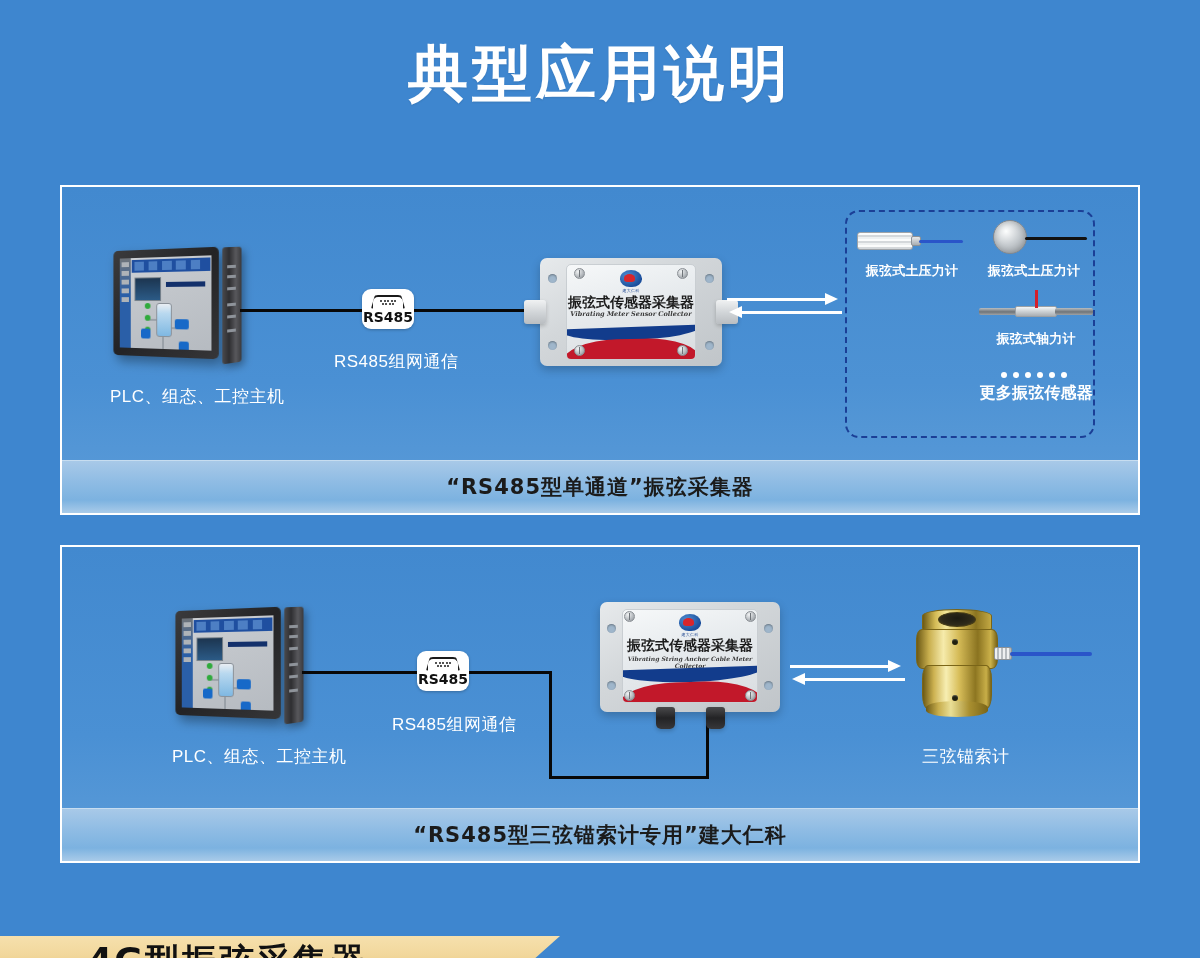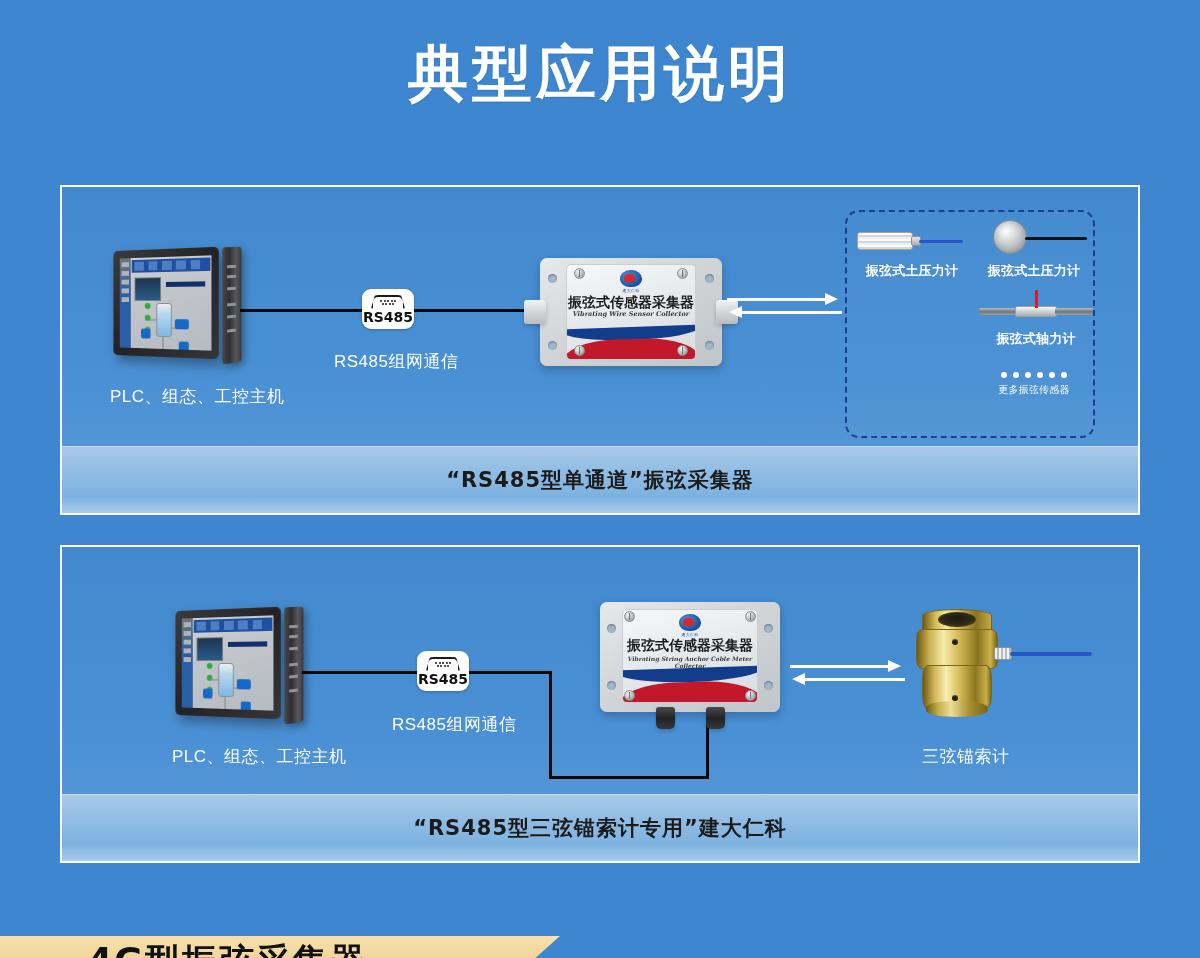--- a/index.html
+++ b/index.html
@@ -35,21 +35,21 @@
   }
   #panel-1 { top: 185px; height: 330px; }
   #panel-2 { top: 545px; height: 318px; }
 
   .panel-body { position: relative; width: 100%; height: 100%; }
 
   
   .caption-bar {
     position: absolute;
     left: 0; right: 0; bottom: 0;
-    height: 67px;
+    height: 53px;
     background: linear-gradient(180deg, #a8c9e8 0%, #8fbce4 40%, #7cb2e0 75%, #a9cbe9 100%);
     display: flex; align-items: center; justify-content: center;
     border-top: 1px solid #c7ddf0;
   }
   .caption-bar .cap-text {
     font-size: 21px; color: #1b1b1b; font-weight: 600; letter-spacing: 1px;
     font-family: "DejaVu Sans", "Liberation Sans", sans-serif;
   }
 
   
@@ -466,21 +466,21 @@
         <div class="hole" style="right:8px; top:16px;"></div>
         <div class="hole" style="left:8px; bottom:16px;"></div>
         <div class="hole" style="right:8px; bottom:16px;"></div>
       </div>
       <div class="face" style="left:26px; top:6px; right:26px; bottom:6px;">
         <div class="logo" style="top:5px;">
           <span class="logo-mark"></span>
           <span class="logo-txt">建大仁科</span>
         </div>
         <div class="cn" style="top:29px; font-size:14px;">振弦式传感器采集器</div>
-        <div class="en" style="top:45px; font-size:6.5px;">Vibrating Wire Sensor Collector</div>
+        <div class="en" style="top:45px; font-size:6.5px;">Vibrating Meter Sensor Collector</div>
         <div class="wave-blue" style="top:62px; height:13px; border-radius:0 0 60% 60%/0 0 100% 100%; transform:rotate(-2deg);"></div>
         <div class="wave-red" style="top:74px; height:22px; border-radius:40% 40% 0 0/100% 100% 0 0; transform:rotate(-1.5deg);"></div>
       </div>
       <div class="screw" style="left:34px; top:10px;"></div>
       <div class="screw" style="right:34px; top:10px;"></div>
       <div class="screw" style="left:34px; bottom:10px;"></div>
       <div class="screw" style="right:34px; bottom:10px;"></div>
       <div class="gland" style="left:-16px; top:42px; width:22px; height:24px;"></div>
       <div class="gland" style="right:-16px; top:42px; width:22px; height:24px;"></div>
     </div>
@@ -525,21 +525,21 @@
 
       <div class="sensor-cell" style="left:128px; top:160px; width:118px;">
         <div class="dots">
           <span></span>
             <span></span>
             <span></span>
             <span></span>
             <span></span>
             <span></span>
         </div>
-        <div class="s-name" style="font-weight:normal; font-size:10px;">更多振弦传感器</div>
+        <div class="s-name" style="font-weight:bold; font-size:16px;text-align:right;">更多振弦传感器</div>
       </div>
     </div>
 
     <div class="caption-bar">
       <span class="cap-text">“RS485型单通道”振弦采集器</span>
     </div>
   </div>
 </div>
 
 <div class="panel" id="panel-2">

